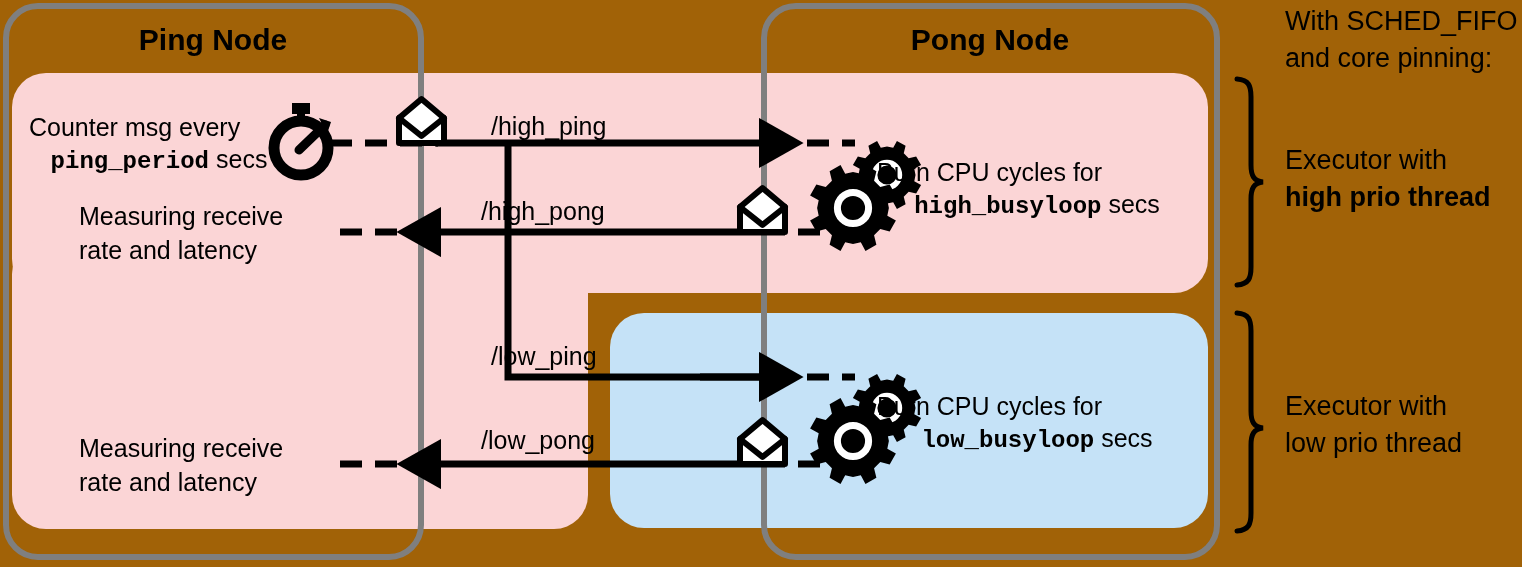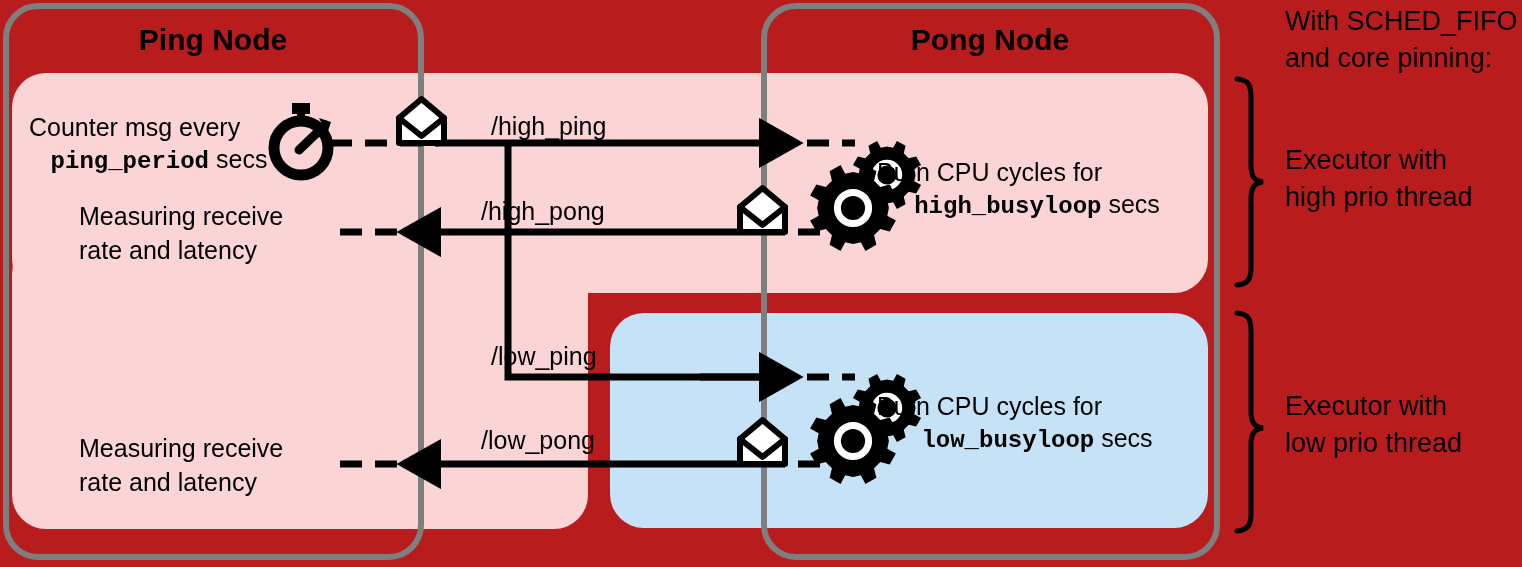--- a/index.html
+++ b/index.html
@@ -7,21 +7,21 @@
     background: #ffffff;
   }
   body {
     width: 1522px; height: 567px;
     font-family: "Liberation Sans", sans-serif;
     overflow: hidden;
   }
   #stage {
     position: relative;
     width: 1522px; height: 567px;
-    background: #b91c1c;
+    background: #a16207;
   }
   #stage svg.layer {
     position: absolute; left: 0; top: 0;
     width: 1522px; height: 567px;
   }
   .txt {
     position: absolute;
     color: #000000;
     line-height: 1.18;
     white-space: pre;
@@ -174,18 +174,18 @@
   <div class="txt body-txt ctr" style="left:1037px; top:158px; width:320px;">Burn CPU cycles for</div>
   <div class="txt ctr" style="left:1037px; top:190px; width:340px; text-align:center;"><span class="mono">high_busyloop</span><span class="body-txt" style="position:static;"> secs</span></div>
 
   <div class="txt body-txt ctr" style="left:1037px; top:392px; width:320px;">Burn CPU cycles for</div>
   <div class="txt ctr" style="left:1037px; top:424px; width:340px; text-align:center;"><span class="mono">low_busyloop</span><span class="body-txt" style="position:static;"> secs</span></div>
 
   <div class="txt right-txt" style="left:1285px; top:6px;">With SCHED_FIFO</div>
   <div class="txt right-txt" style="left:1285px; top:43px;">and core pinning:</div>
 
   <div class="txt right-txt" style="left:1285px; top:145px;">Executor with</div>
-  <div class="txt right-txt" style="left:1285px; top:182px;">high prio thread</div>
+  <div class="txt right-txt" style="left:1285px; top:182px;font-weight:bold;">high prio thread</div>
 
   <div class="txt right-txt" style="left:1285px; top:391px;">Executor with</div>
   <div class="txt right-txt" style="left:1285px; top:428px;">low prio thread</div>
 
 </div>
 
 </body></html>

